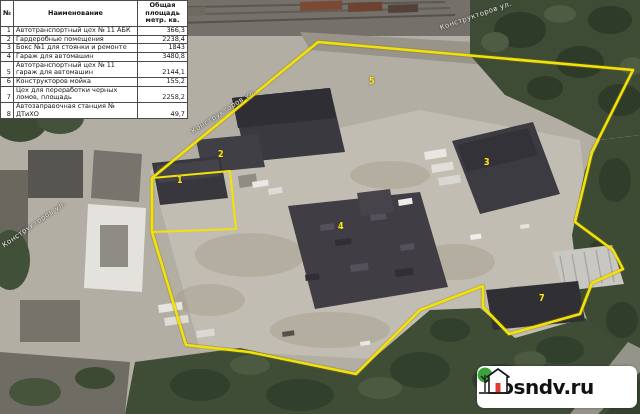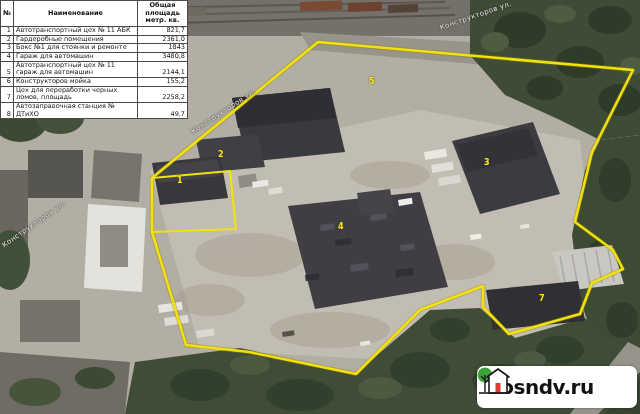--- a/index.html
+++ b/index.html
@@ -193,26 +193,26 @@
         <th class="col-area">
           <div>Общая площадь</div>
           <div>метр. кв.</div>
         </th>
       </tr>
     </thead>
     <tbody>
       <tr>
         <td class="col-num">1</td>
         <td class="col-name">Автотранспортный цех № 11 АБК</td>
-        <td class="col-area">821,7</td>
+        <td class="col-area">366,3</td>
       </tr>
       <tr>
         <td class="col-num">2</td>
         <td class="col-name">Гардеробные помещения</td>
-        <td class="col-area">2361,0</td>
+        <td class="col-area">2238,4</td>
       </tr>
       <tr>
         <td class="col-num">3</td>
         <td class="col-name">Бокс №1 для стоянки и ремонте</td>
         <td class="col-area">1843</td>
       </tr>
       <tr>
         <td class="col-num">4</td>
         <td class="col-name">Гараж для автомашин</td>
         <td class="col-area">3480,8</td>

